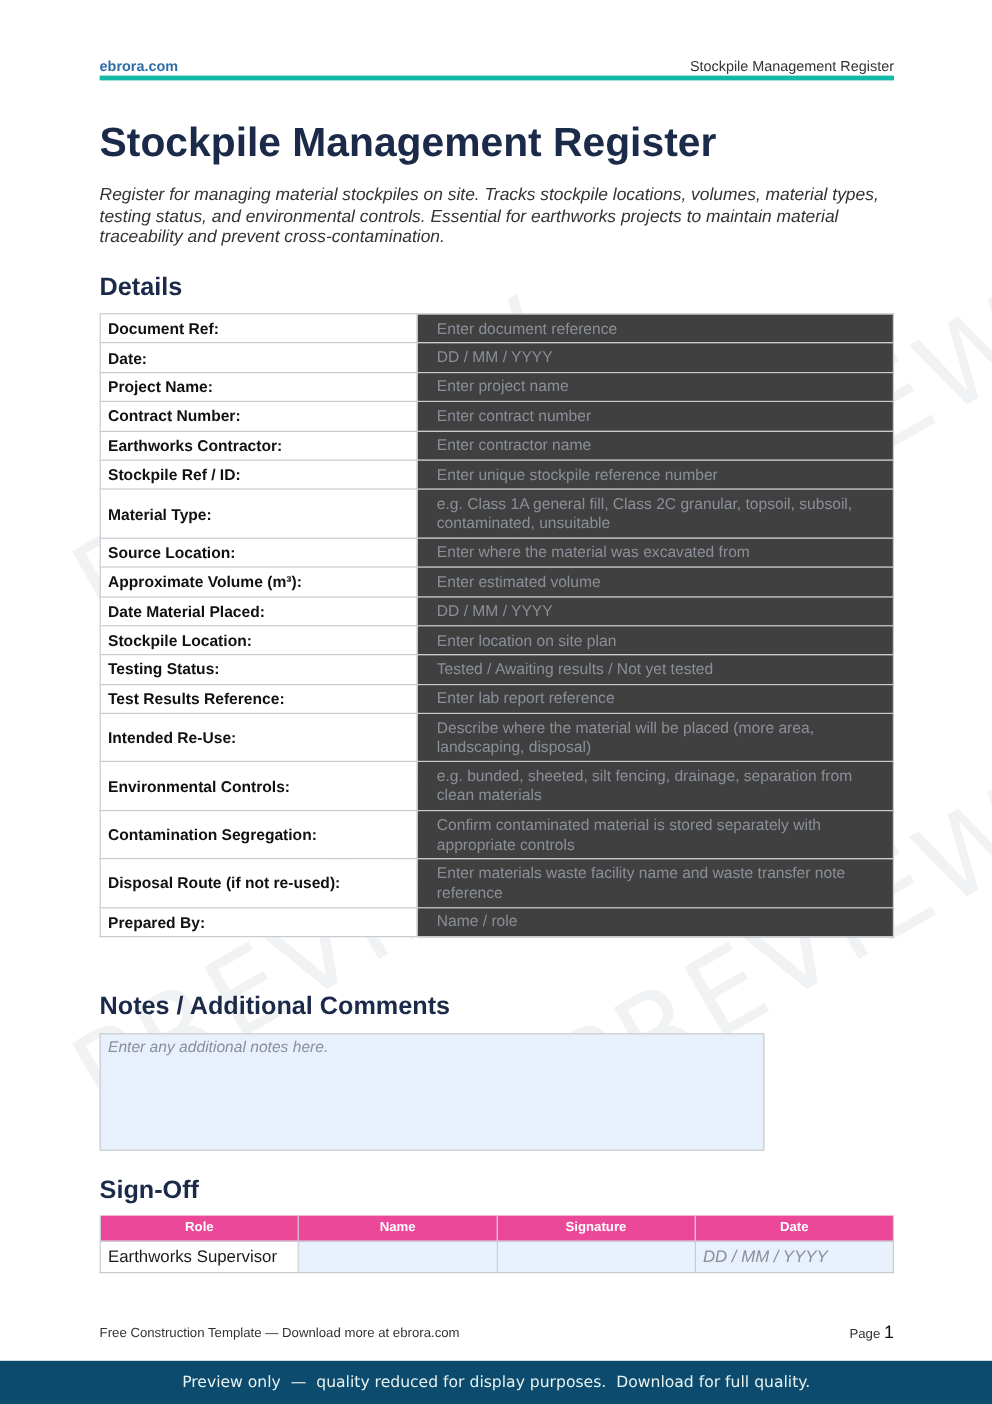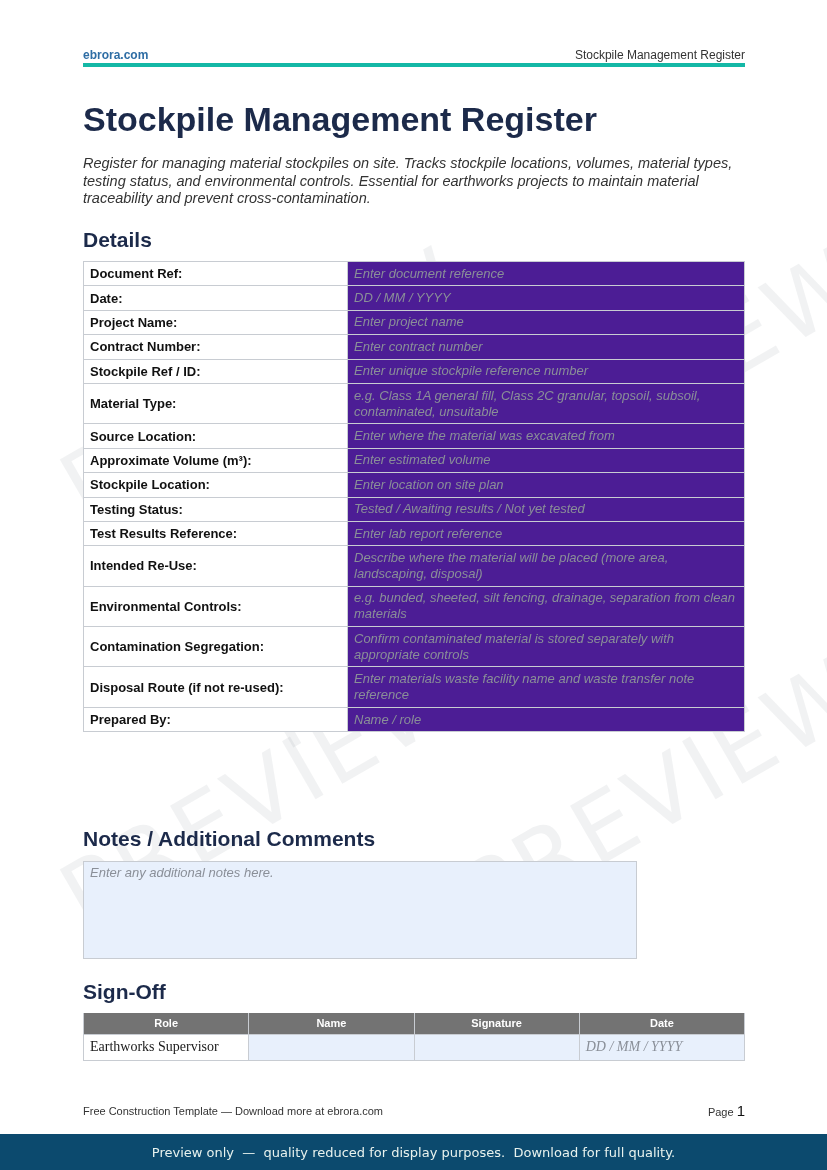--- a/index.html
+++ b/index.html
@@ -14,29 +14,29 @@
 
   h1.title { position: absolute; top: 100px; left: 0; font-size: 34px; font-weight: bold; color: #1c2a4a; letter-spacing: 0; white-space: nowrap; }
 
   .intro { position: absolute; top: 155px; left: 0; width: 662px; font-size: 14.5px; font-style: italic; color: #333; line-height: 17.5px; }
 
   h2.section { position: absolute; left: 0; font-size: 21px; font-weight: bold; color: #1c2a4a; white-space: nowrap; }
 
   table.details { position: absolute; top: 261px; left: 0; width: 662px; border-collapse: collapse; }
   table.details td { border: 1px solid #c8ccd2; font-size: 13px; vertical-align: middle; }
   table.details td.label { width: 264px; padding: 0 6px; font-weight: bold; color: #111; background: #fff; }
-  table.details td.value { padding: 0 6px; background: #4c1d95; color: #8a8f98; font-style: italic; line-height: 16px; }
+  table.details td.value { padding: 0 16px; background: #404040; color: #8a8f98; line-height: 16px; }
   table.details tr.single td { height: 24.4px; }
   table.details tr.double td { height: 40.4px; }
 
   .notes-box { position: absolute; top: 861px; left: 0; width: 554px; height: 98px; background: #e8f0fc; border: 1px solid #c8ccd2; padding: 3px 6px; font-size: 13px; font-style: italic; color: #8a8f98; }
 
   table.signoff { position: absolute; top: 1013px; left: 0; width: 662px; border-collapse: collapse; }
-  table.signoff th { background: #737373; color: #fff; font-size: 11px; font-weight: bold; height: 21px; border: 1px solid #c8ccd2; border-top: none; text-align: center; width: 25%; }
-  table.signoff td { height: 26px; border: 1px solid #c8ccd2; font-size: 14px; padding: 0 6px; font-family: Liberation Serif, serif; }
+  table.signoff th { background: #ec4899; color: #fff; font-size: 11px; font-weight: bold; height: 21px; border: 1px solid #c8ccd2; border-top: none; text-align: center; width: 25%; }
+  table.signoff td { height: 26px; border: 1px solid #c8ccd2; font-size: 14px; padding: 0 6px; }
   table.signoff td.role { background: #fff; color: #1a1a1a; }
   table.signoff td.blank { background: #e8f0fc; }
   table.signoff td.date { background: #e8f0fc; color: #8a8f98; font-style: italic; }
 
   .footer-left { position: absolute; top: 1105px; left: 0; font-size: 11px; color: #333; }
   .footer-right { position: absolute; top: 1102px; right: 0; font-size: 11px; color: #333; }
   .footer-right .num { font-size: 15px; color: #111; }
 
   .watermark { position: absolute; font-size: 92px; font-weight: normal; color: rgba(150,155,165,0.13); transform: rotate(-30deg); transform-origin: center; white-space: nowrap; letter-spacing: 4px; pointer-events: none; font-family: "DejaVu Sans", sans-serif; }
 
@@ -76,34 +76,42 @@
       </tr>
       <tr class="single">
         <td class="label">Project Name:</td>
         <td class="value">Enter project name</td>
       </tr>
       <tr class="single">
         <td class="label">Contract Number:</td>
         <td class="value">Enter contract number</td>
       </tr>
       <tr class="single">
+        <td class="label">Earthworks Contractor:</td>
+        <td class="value">Enter contractor name</td>
+      </tr>
+      <tr class="single">
         <td class="label">Stockpile Ref / ID:</td>
         <td class="value">Enter unique stockpile reference number</td>
       </tr>
       <tr class="double">
         <td class="label">Material Type:</td>
         <td class="value">e.g. Class 1A general fill, Class 2C granular, topsoil, subsoil, contaminated, unsuitable</td>
       </tr>
       <tr class="single">
         <td class="label">Source Location:</td>
         <td class="value">Enter where the material was excavated from</td>
       </tr>
       <tr class="single">
         <td class="label">Approximate Volume (m³):</td>
         <td class="value">Enter estimated volume</td>
+      </tr>
+      <tr class="single">
+        <td class="label">Date Material Placed:</td>
+        <td class="value">DD / MM / YYYY</td>
       </tr>
       <tr class="single">
         <td class="label">Stockpile Location:</td>
         <td class="value">Enter location on site plan</td>
       </tr>
       <tr class="single">
         <td class="label">Testing Status:</td>
         <td class="value">Tested / Awaiting results / Not yet tested</td>
       </tr>
       <tr class="single">

